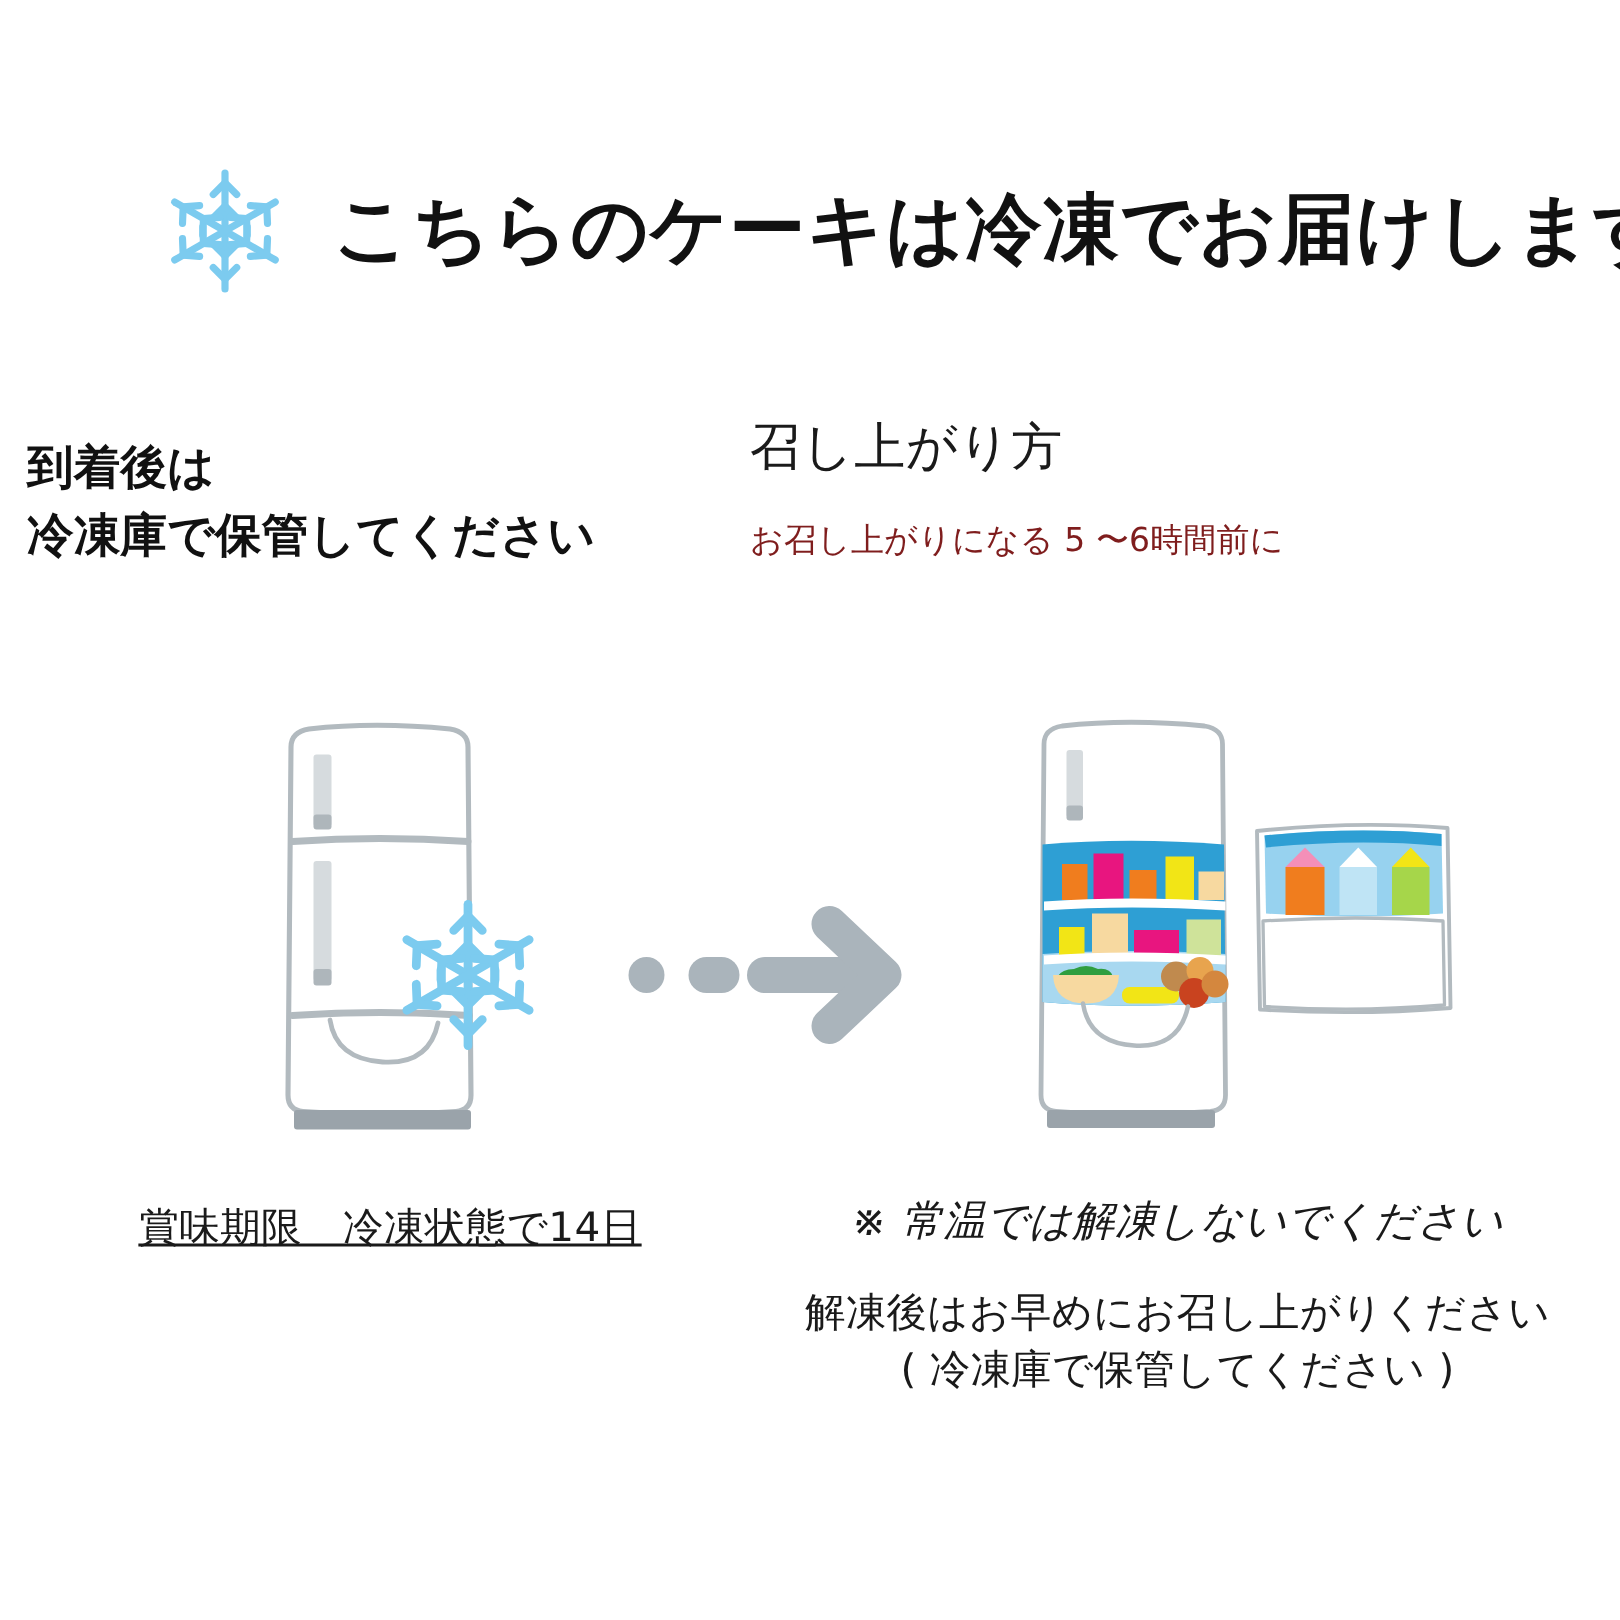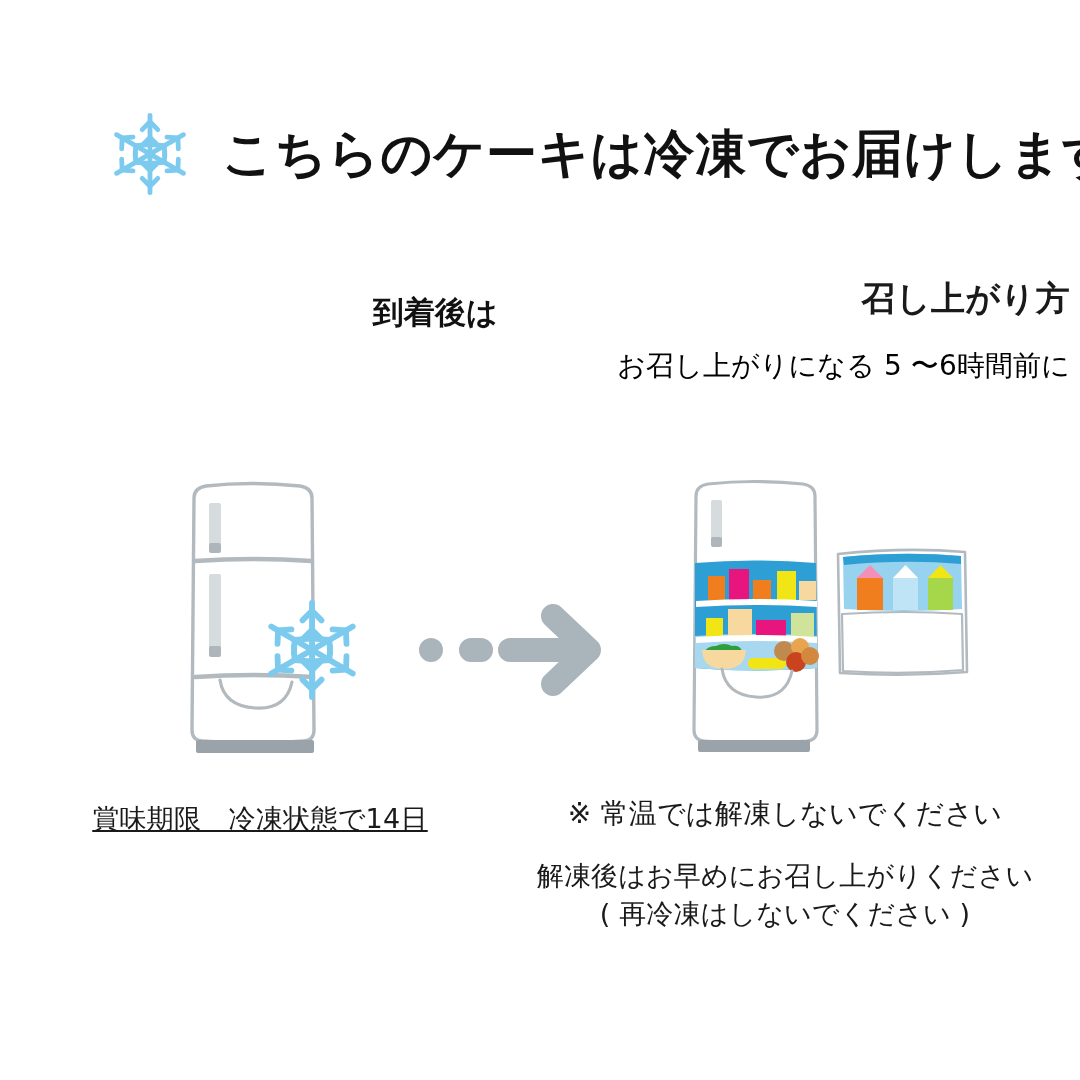--- a/index.html
+++ b/index.html
@@ -50,48 +50,48 @@
     font-weight: 700;
     letter-spacing: 0.012em;
     line-height: 1.05;
     color: #111111;
     white-space: nowrap;
   }
 
   
   .col {
     position: absolute;
-    text-align: right;
+    text-align: left;
   }
   .col-left  { left: 18px;  top: 290px; width: 480px; }
   .col-right { left: 500px; top: 278px; width: 570px; }
 
   .section-heading {
     font-size: 34px;
-    font-weight: 700;
+    font-weight: 400;
     line-height: 1.2;
     color: #1a1a1a;
     margin: 0 0 26px 0;
     letter-spacing: 0.01em;
   }
   .lede {
     font-size: 31px;
     font-weight: 700;
     line-height: 1.45;
     color: #111111;
     letter-spacing: 0.005em;
     margin: 0;
   }
   .lede-line { display: block; white-space: nowrap; }
 
   .body-copy {
-    font-size: 28px;
+    font-size: 22px;
     font-weight: 400;
     line-height: 1.48;
-    color: #000000;
+    color: #7f1d1d;
     letter-spacing: 0.004em;
     margin: 0;
   }
   .body-line { display: block; white-space: nowrap; }
 
   
   .illus {
     position: absolute;
   }
   .illus-left  { left: 150px; top: 468px; width: 250px; height: 300px; }
@@ -120,20 +120,21 @@
     width: 570px;
   }
   .note-strong {
     font-size: 28px;
     font-weight: 500;
     line-height: 1.35;
     color: #1a1a1a;
     margin: 0 0 24px 0;
     letter-spacing: 0.008em;
     white-space: nowrap;
+    font-style: italic;
   }
   .note-plain {
     font-size: 27px;
     font-weight: 400;
     line-height: 1.42;
     color: #1a1a1a;
     letter-spacing: 0.006em;
     margin: 0;
   }
   .note-line { display: block; white-space: nowrap; }
@@ -170,20 +171,21 @@
           <path d="M65.6 41 L53.7 40.1 M65.6 41 L66.1 53"></path>
         </g>
       </g>
     </svg>
     <div class="header-title">こちらのケーキは冷凍でお届けします</div>
   </div>
 
   <div class="col col-left">
     <p class="lede">
       <span class="lede-line">到着後は</span>
+      <span class="lede-line">冷凍庫で保管してください</span>
     </p>
   </div>
 
   <div class="col col-right">
     <h2 class="section-heading">召し上がり方</h2>
     <p class="body-copy">
       <span class="body-line">お召し上がりになる 5 〜6時間前に</span>
     </p>
   </div>
 
@@ -296,17 +298,17 @@
       <rect x="38" y="272" width="112" height="12" rx="2" fill="#9aa3aa"></rect>
     </svg>
   </div>
 
   <div class="footnote footnote-left">賞味期限　冷凍状態で14日</div>
 
   <div class="footnote footnote-right">
     <p class="note-strong">※ 常温では解凍しないでください</p>
     <p class="note-plain">
       <span class="note-line">解凍後はお早めにお召し上がりください</span>
-      <span class="note-line">( 再冷凍はしないでください )</span>
+      <span class="note-line">( 冷凍庫で保管してください )</span>
     </p>
   </div>
 
 </div>
 
 </body></html>

